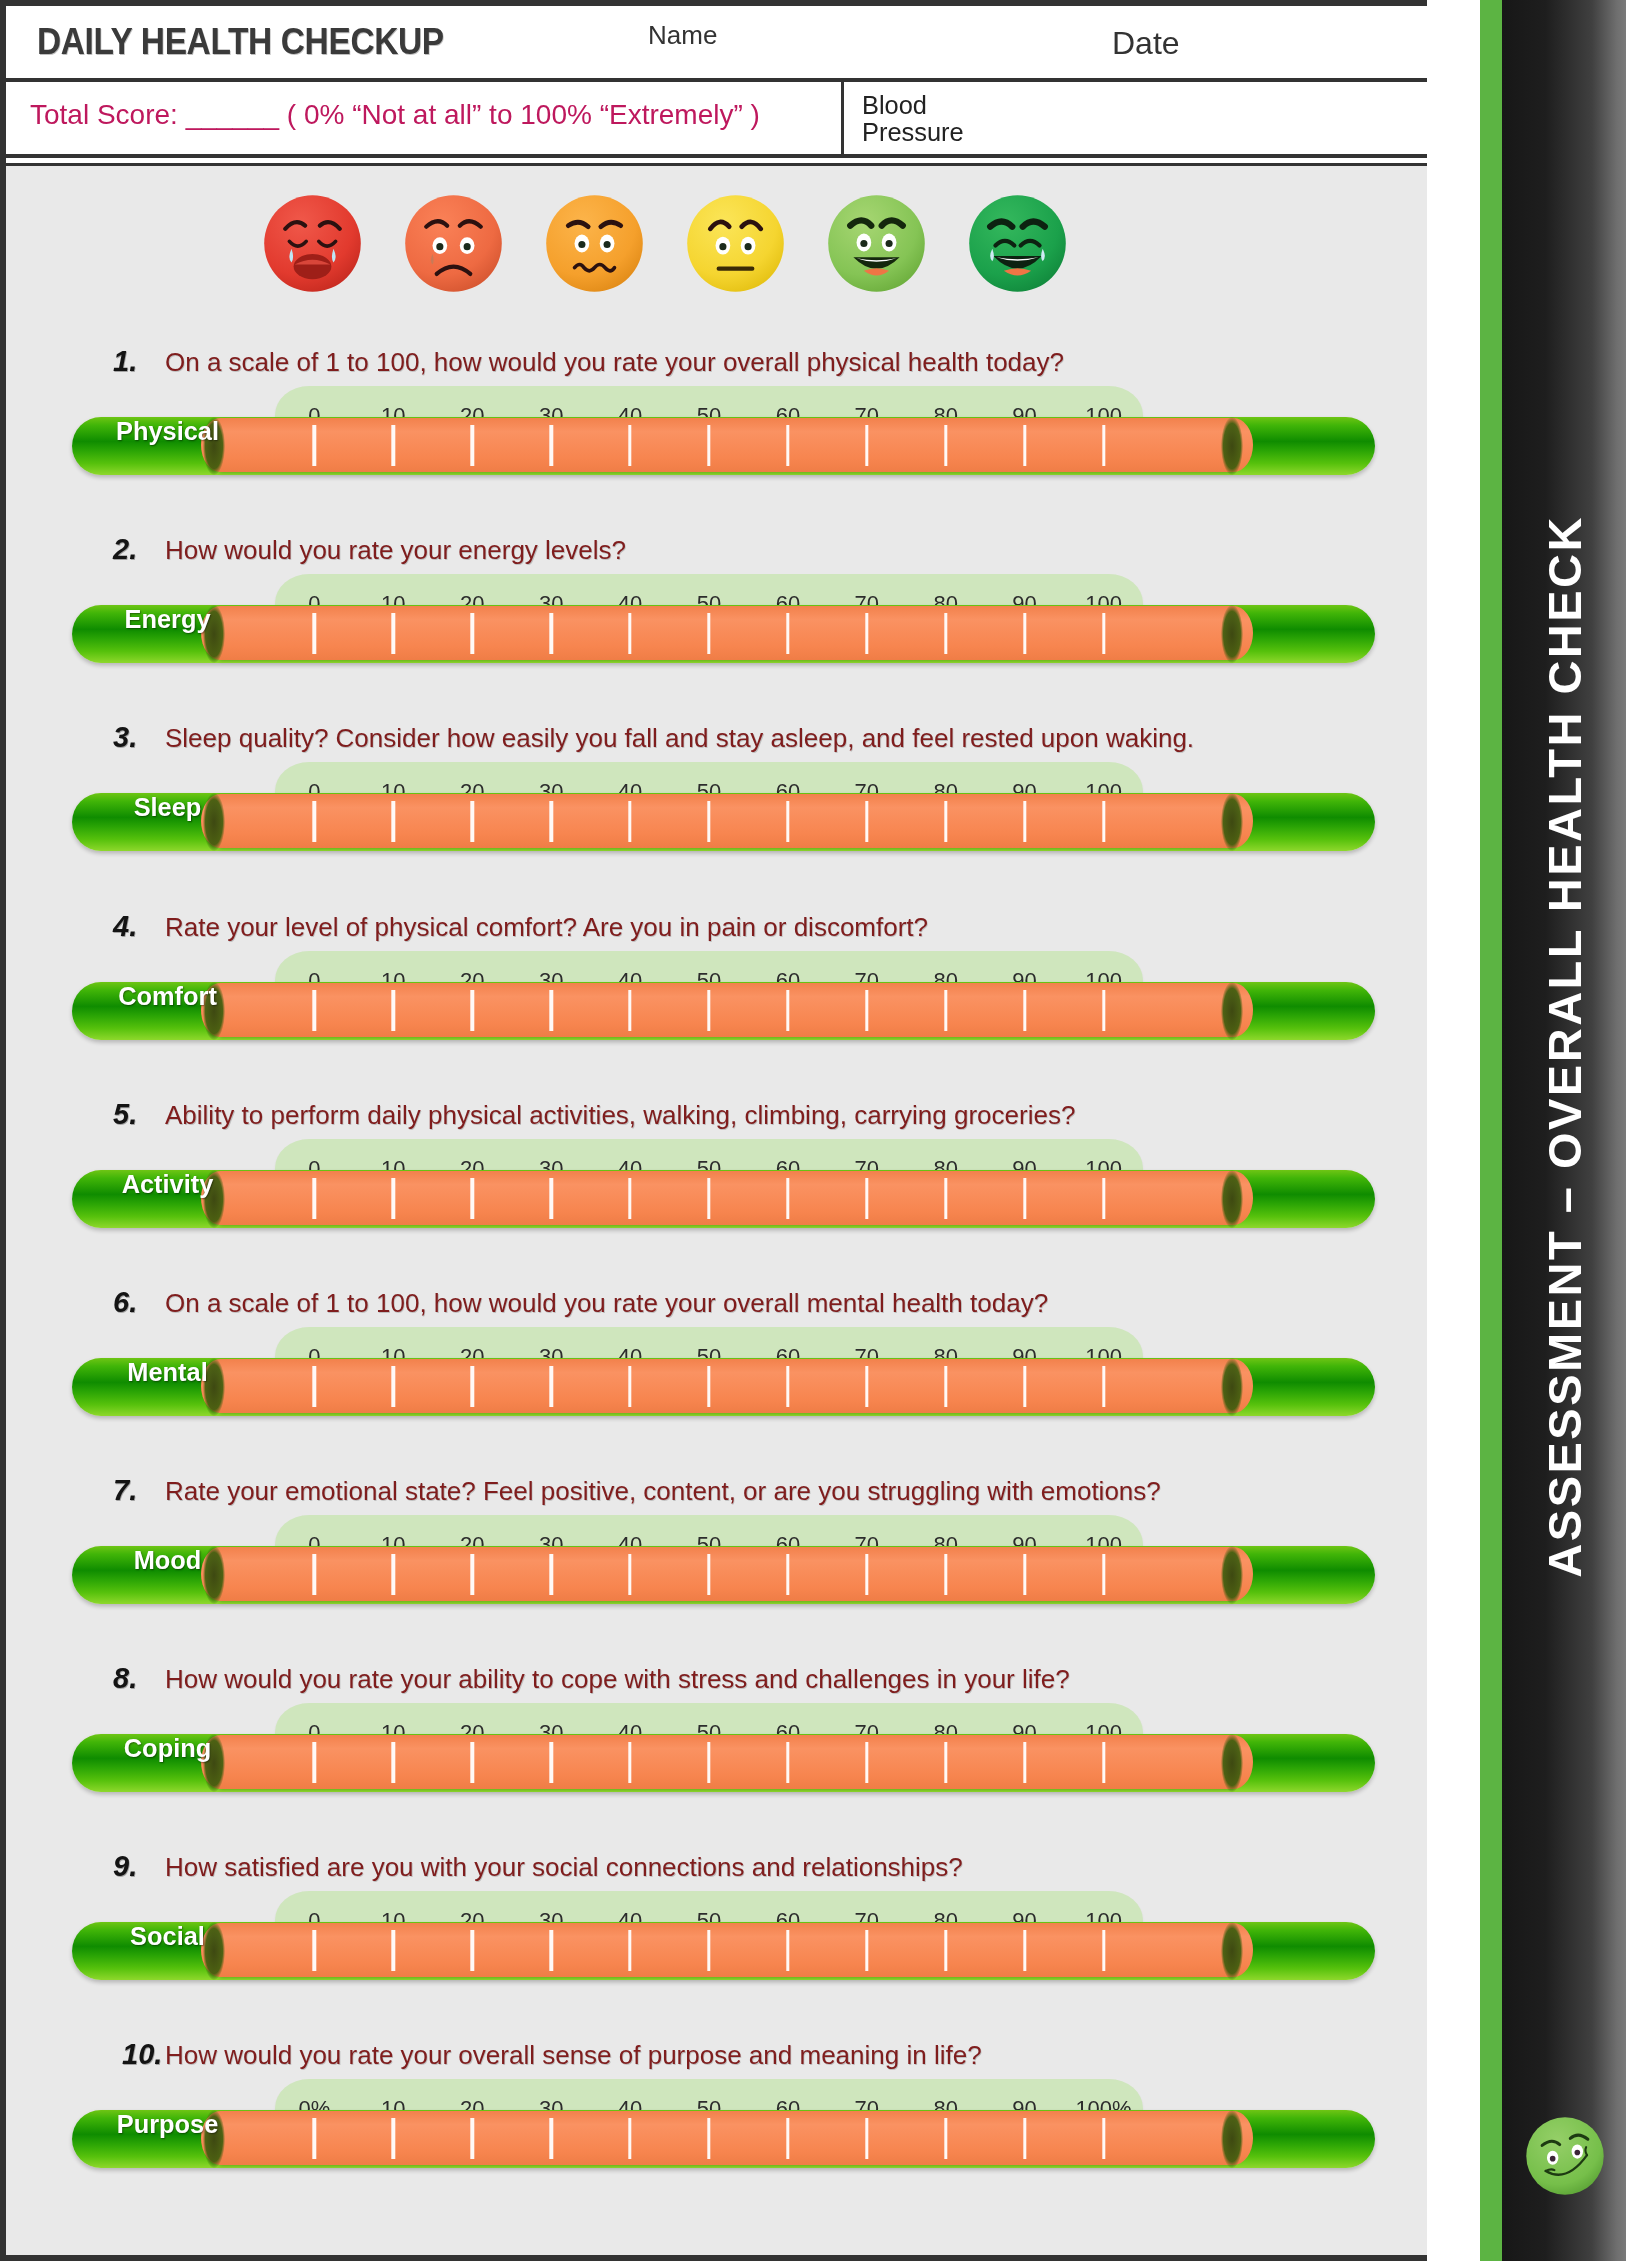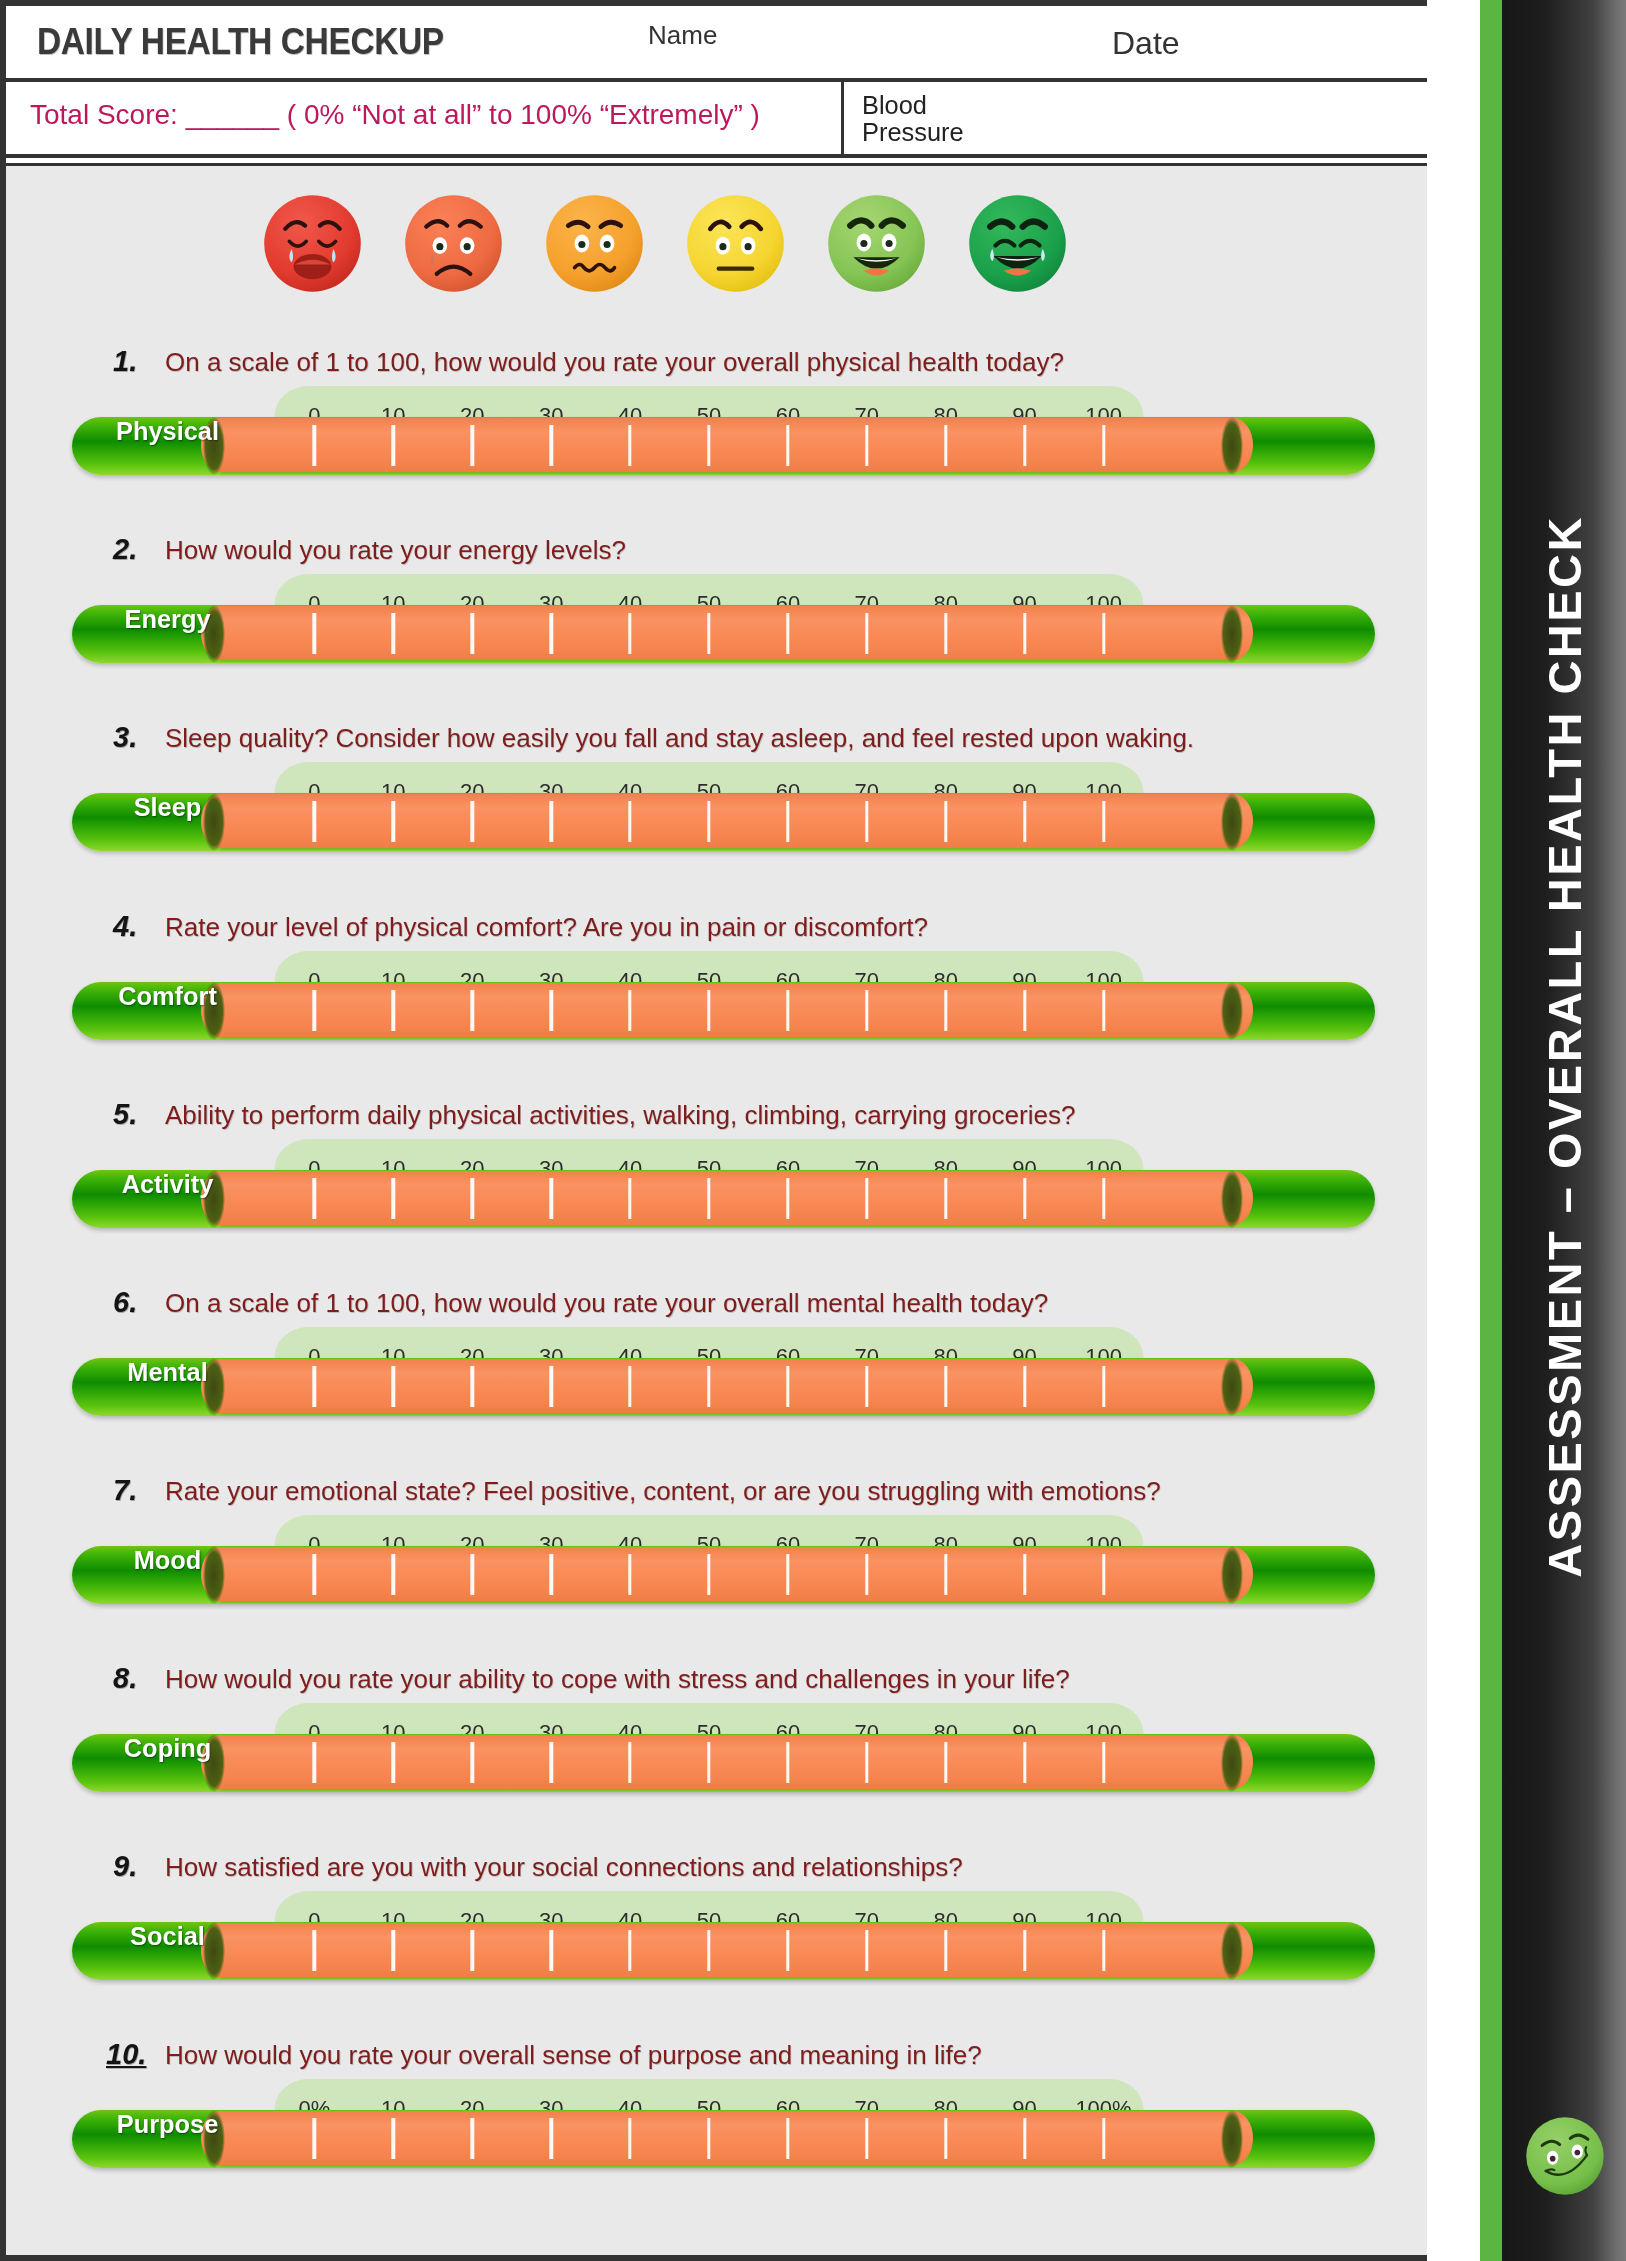--- a/index.html
+++ b/index.html
@@ -73,21 +73,21 @@
     font-size:26px; color:#7f1d1d; white-space:nowrap;
     position:absolute; left:159px; top:0;
     text-shadow:0.8px 0.8px 0 rgba(0,0,0,.18);
     text-align:center;
   }
   .qnum{
     position:absolute; left:107px; top:-2.5px;
     font-size:29px; font-weight:bold; font-style:italic; color:#141414;
     text-shadow:0.8px 0.8px 0 rgba(0,0,0,.3);
   }
-  .qnum.wide{ left:100px;text-decoration:underline; }
+  .qnum.wide{ left:116px; }
 
   
   .gauge{ position:absolute; left:0; top:39px; width:100%; height:100px; }
 
   
   .scaleplate{
     position:absolute; left:269px; top:0; width:868px; height:63px;
     background:#cfe6bd;
     border-radius:34px/29px;
     box-shadow:0 1.7px 2.5px rgba(0,0,0,.06);

